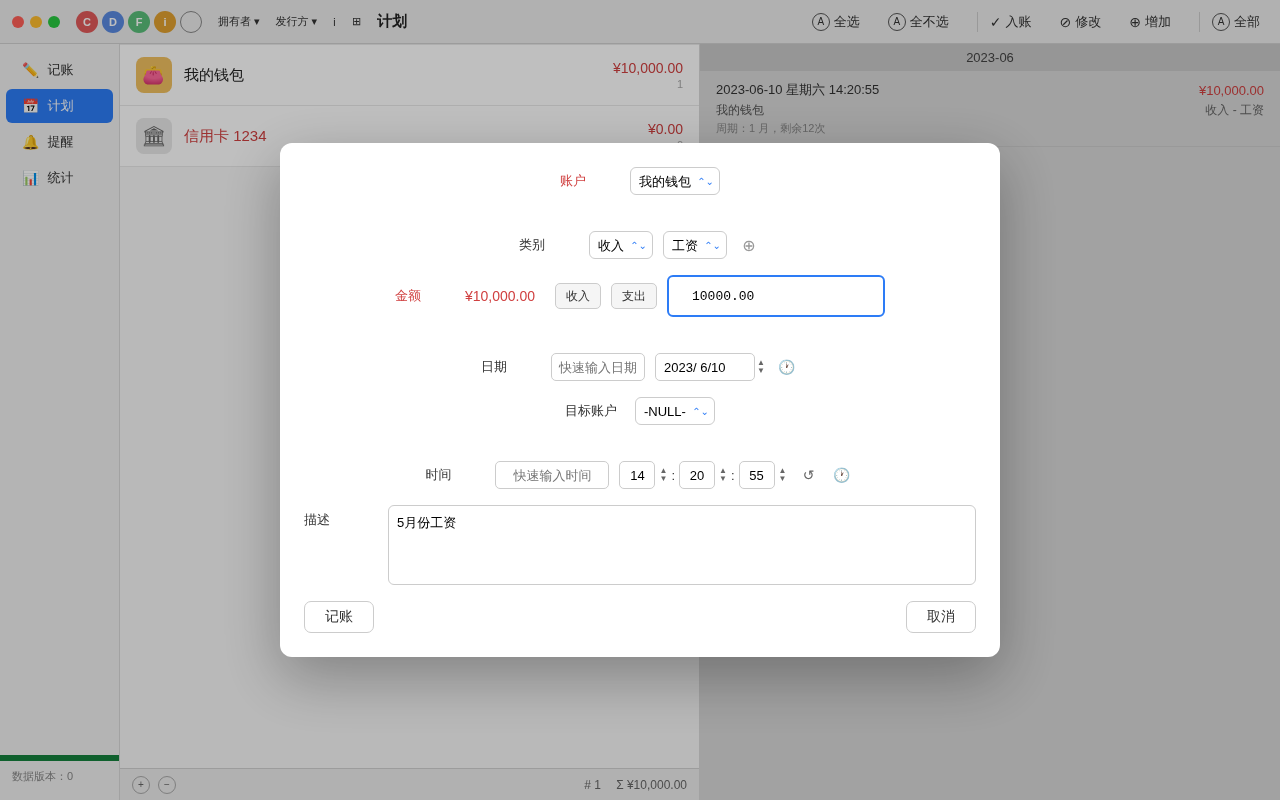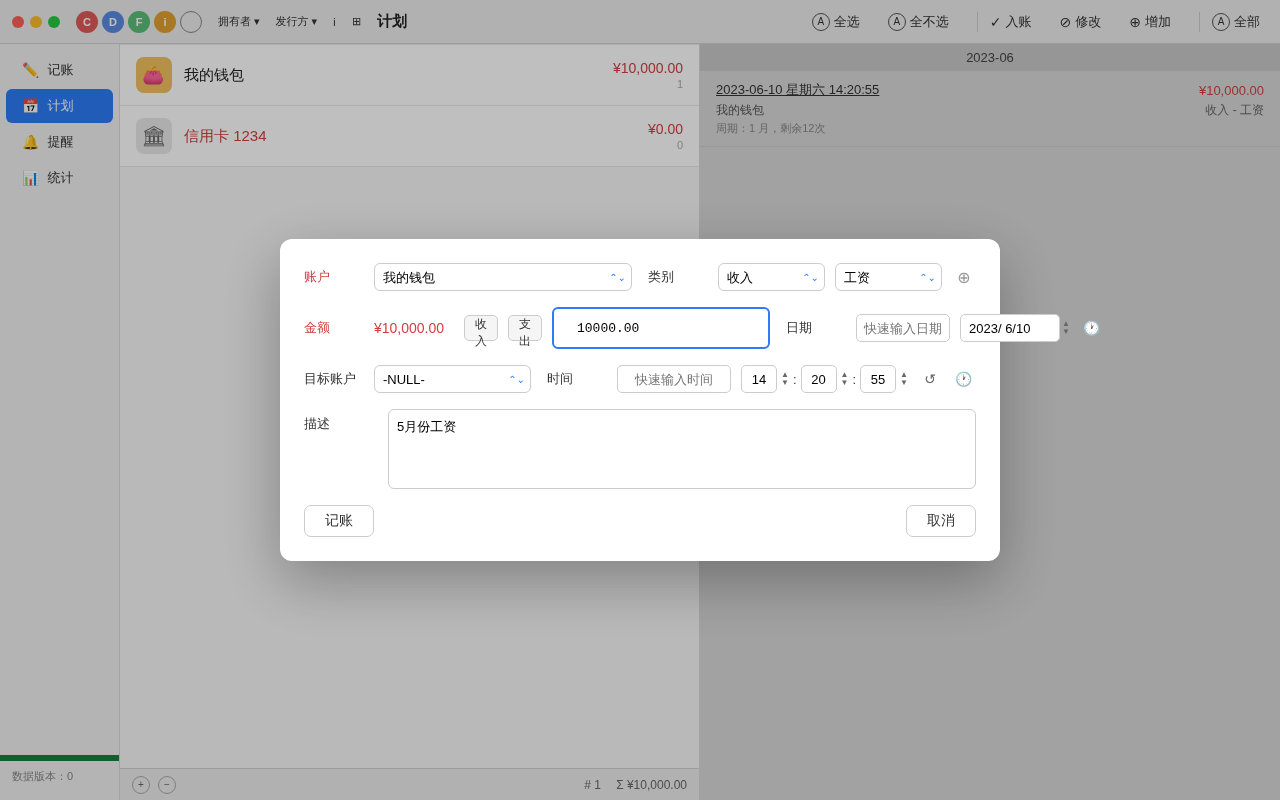--- a/index.html
+++ b/index.html
@@ -260,21 +260,21 @@
       padding: 10px 16px;
       border-bottom: 1px solid #ccc;
     }
     .tx-row1 {
       display: flex;
       justify-content: space-between;
       align-items: center;
       font-size: 13px;
       color: #333;
     }
-    .tx-date { font-size: 13px; color: #333; text-decoration: underline; }
+    .tx-date { font-size: 13px; color: #333; }
     .tx-amount { font-size: 13px; color: #d04040; font-weight: 500; }
     .tx-row2 {
       display: flex;
       justify-content: space-between;
       align-items: center;
       margin-top: 3px;
     }
     .tx-account { font-size: 12px; color: #555; }
     .tx-category { font-size: 12px; color: #666; }
     .tx-row3 {
@@ -295,23 +295,24 @@
     }
     .dialog {
       background: white;
       border-radius: 12px;
       width: 720px;
       padding: 24px;
       box-shadow: 0 20px 60px rgba(0,0,0,0.3);
     }
     .dialog-row {
       display: flex;
-      gap: 16px;
+      gap: 36px;
       margin-bottom: 16px;
       align-items: center;
+      flex-direction: column;
     }
     .dialog-field {
       display: flex;
       align-items: center;
       gap: 10px;
       flex: 1;
     }
     .dialog-label {
       font-size: 13px;
       color: #d04040;

